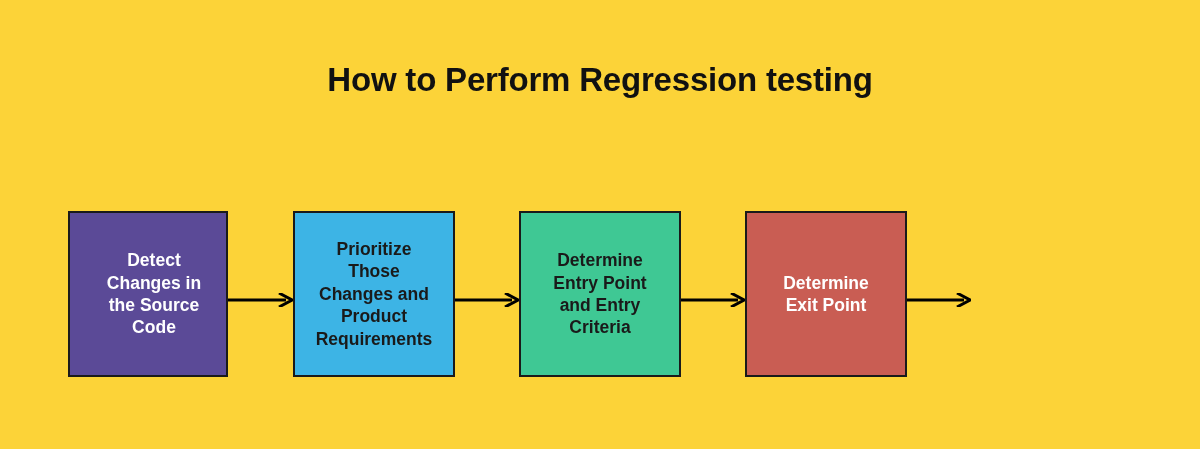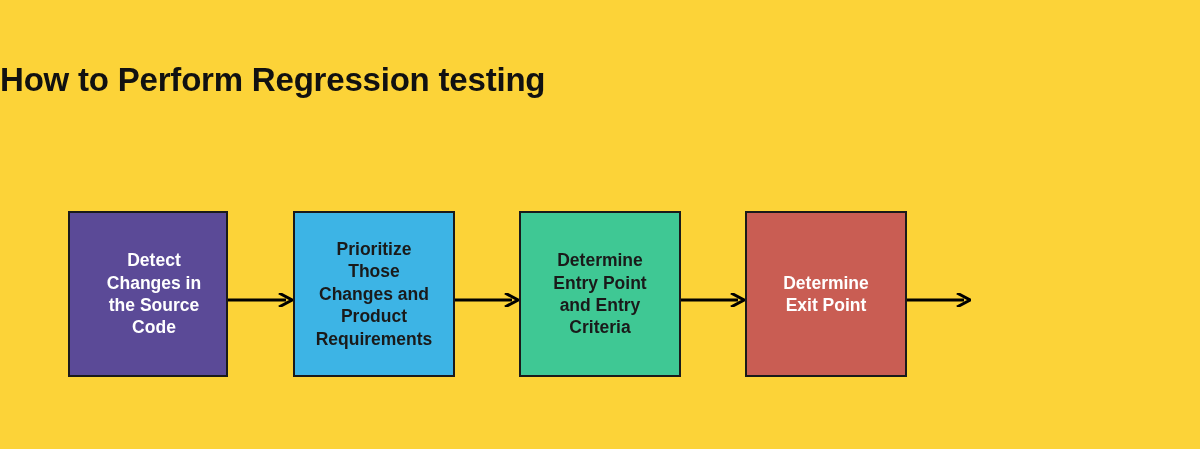--- a/index.html
+++ b/index.html
@@ -19,20 +19,21 @@
     height: 449px;
     background: #FCD338;
     box-sizing: border-box;
   }
 
   #diagram-title {
     position: absolute;
     left: 0;
     top: 60px;
     width: 1200px;
+    text-align: center;
     font-size: 33px;
     font-weight: bold;
     color: #111111;
     letter-spacing: -0.2px;
     line-height: 1.2;
   }
 
   #flow-row {
     position: absolute;
     left: 0;

